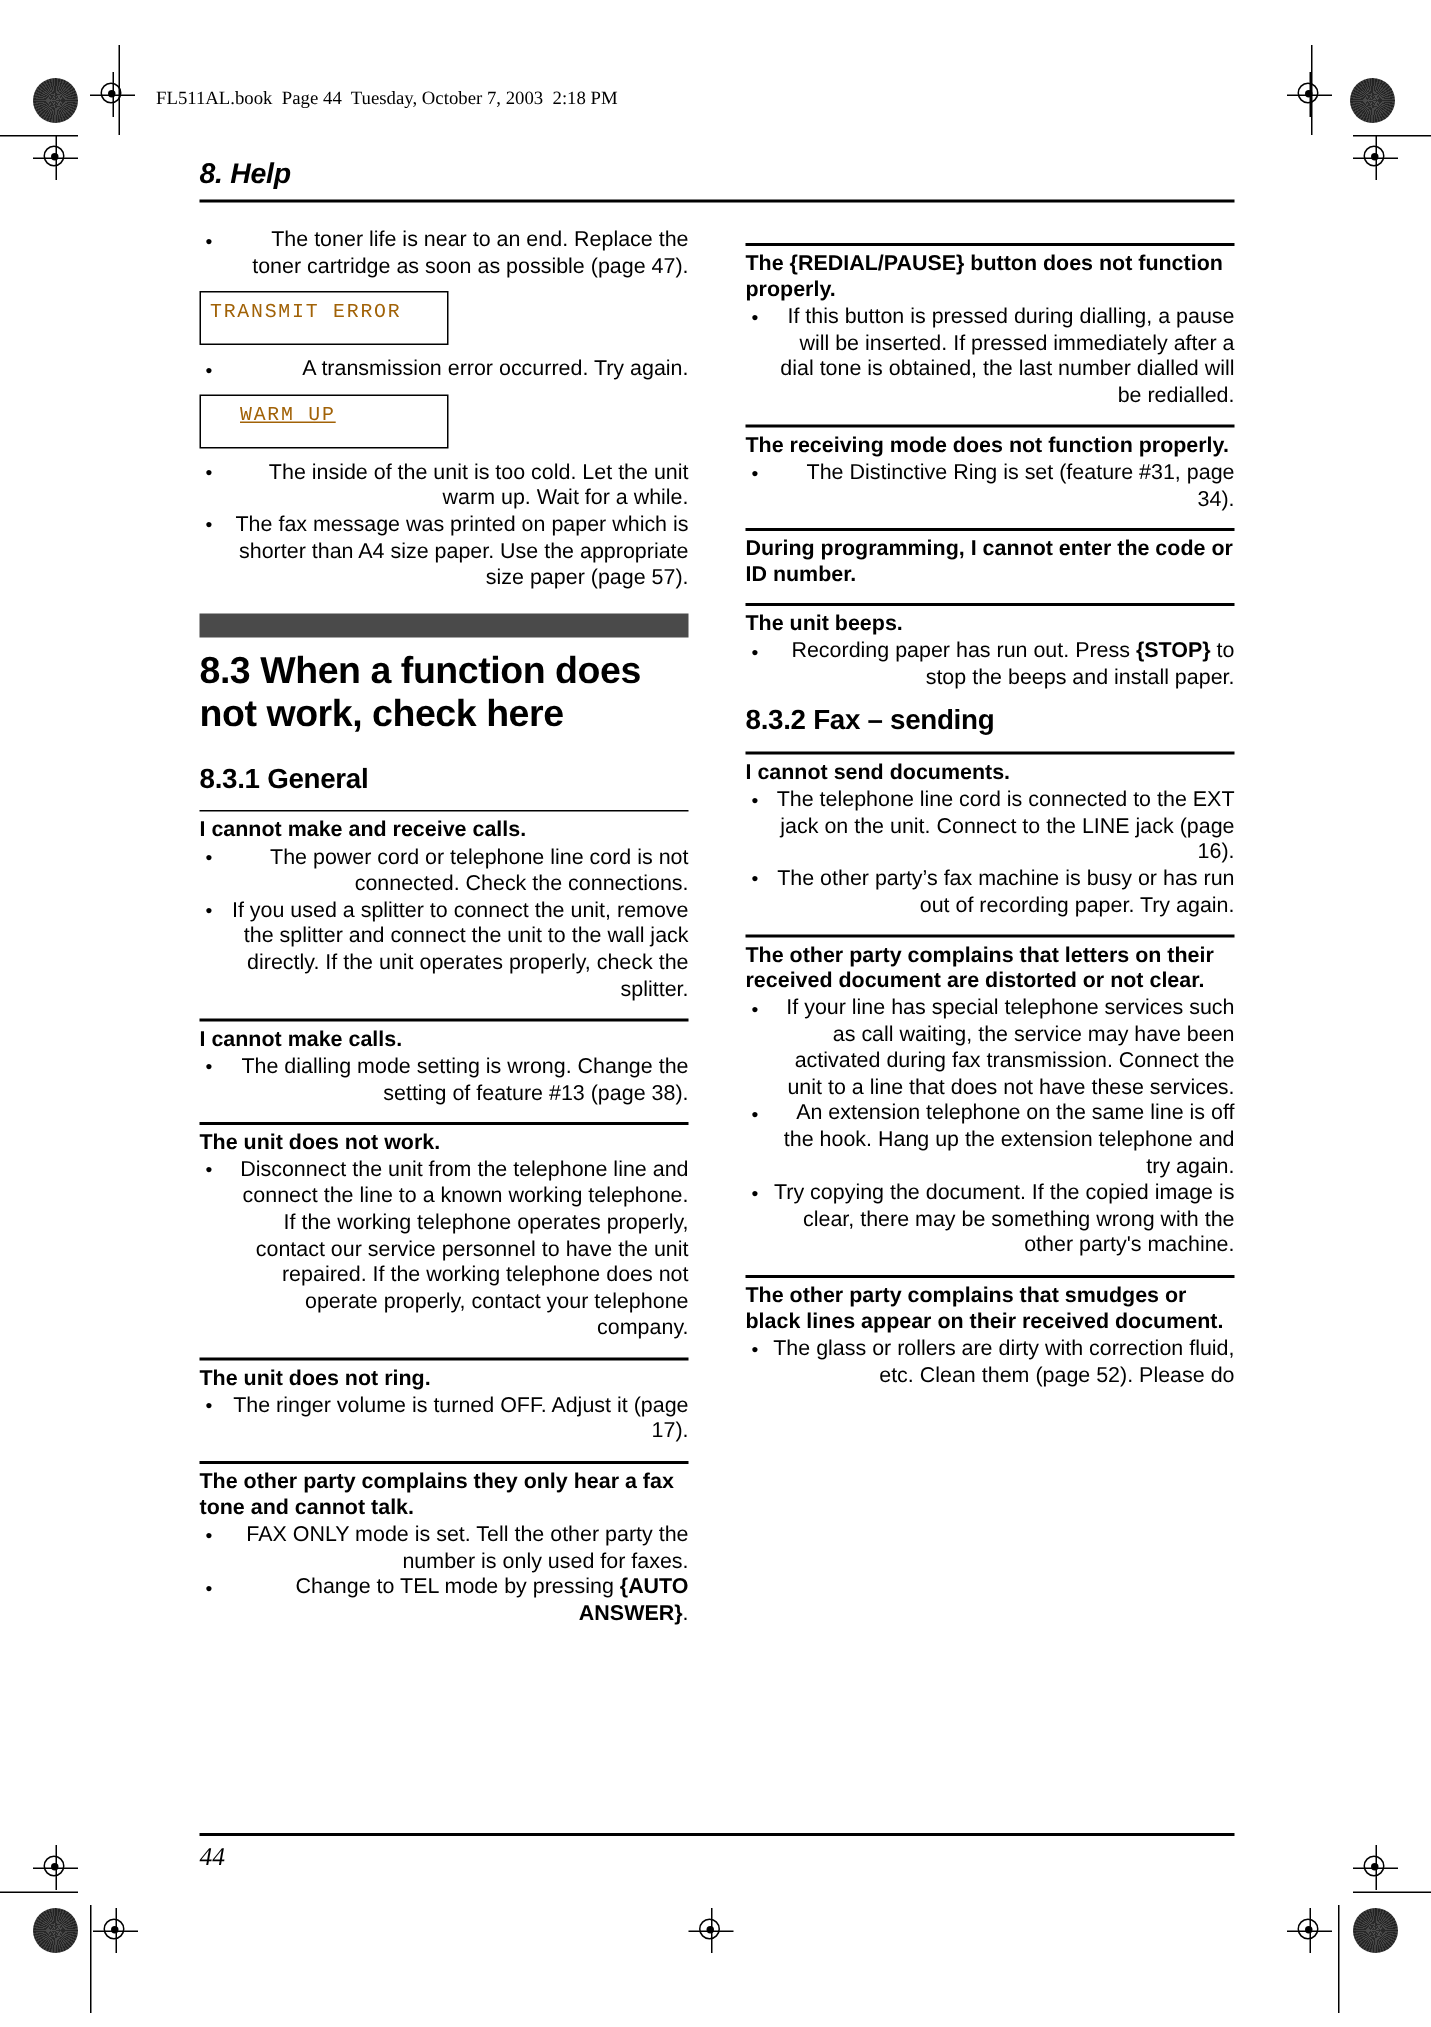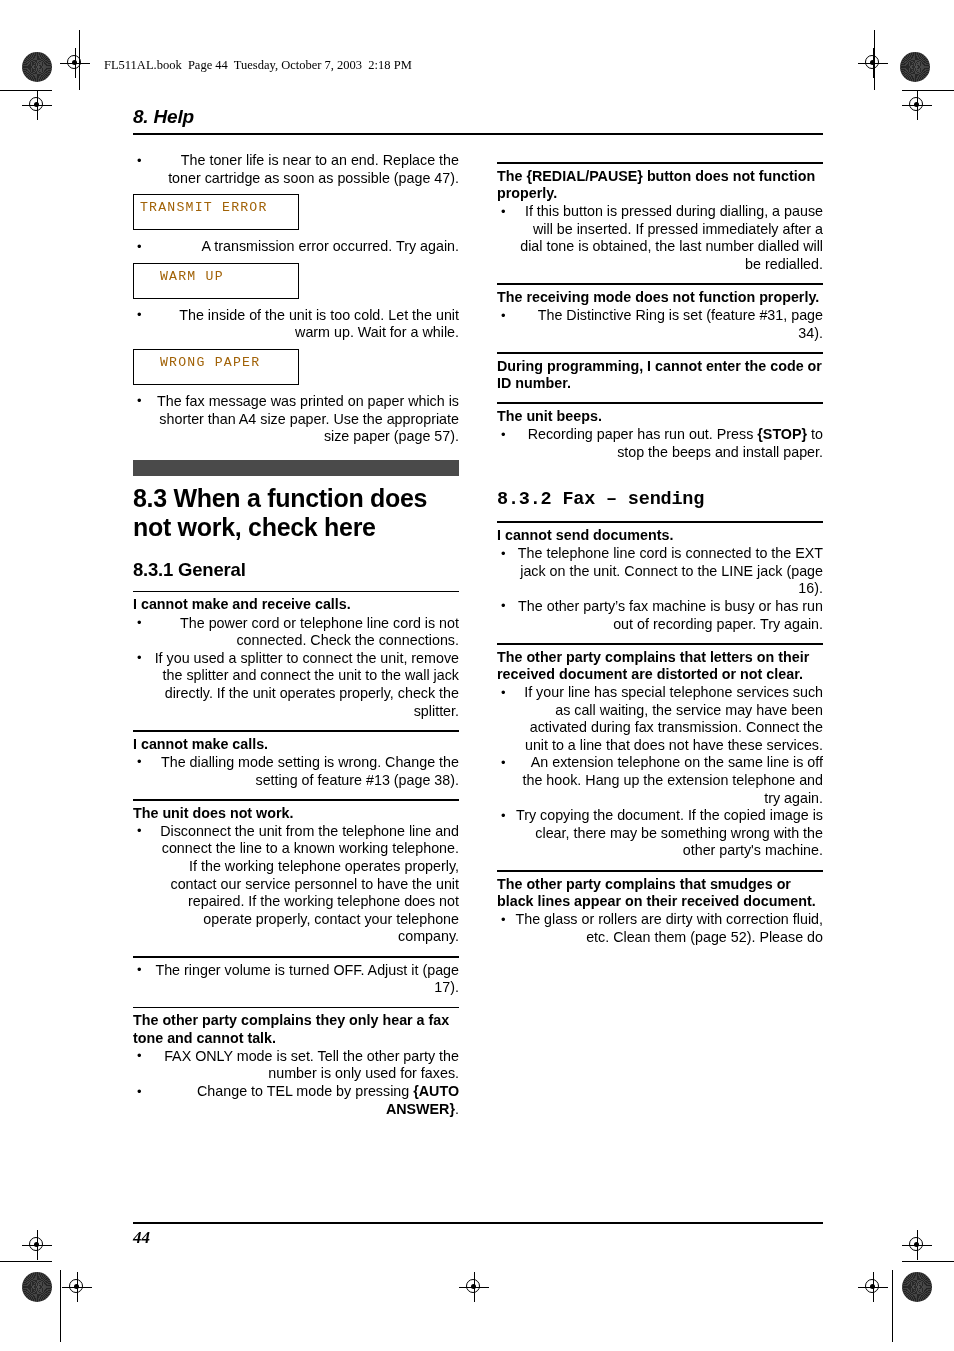--- a/index.html
+++ b/index.html
@@ -143,21 +143,21 @@
   .lcd-text {
     position: absolute;
     top: 5px;
     font-family: "Liberation Mono", monospace;
     font-size: 13.2px;
     letter-spacing: 1.2px;
     color: #a16207;
     white-space: pre;
   }
   .lcd-text.flush  { left: 6px; }
-  .lcd-text.indent { left: 26px; }
+  .lcd-text.indent { left: 26px; text-decoration: underline; }
 
   .gray-bar {
     height: 16px;
     background: #4a4a4a;
     margin-top: 14px;
     width: 100%;
   }
   h2.sec-title {
     font-size: 25px;
     line-height: 29px;
@@ -165,21 +165,21 @@
     margin: 8px 0 12px 0;
     letter-spacing: -0.3px;
   }
   h3.sub-title {
     font-size: 18.5px;
     line-height: 22px;
     font-weight: bold;
     margin: 17px 0 0 0;
     letter-spacing: -0.2px;
   }
-  h3.sub-title.tight { margin-top: 28px; font-family: Liberation Mono, monospace; }
+  h3.sub-title.tight { margin-top: 8px; }
 
   .qa {
     margin-top: 0;
   }
   .qa .rule {
     height: 1.6px;
     background: #000;
     margin: 10px 0 4px 0;
   }
   .qa .q {
@@ -199,21 +199,21 @@
     width: 690px;
     height: 1.6px;
     background: #000;
   }
   .page-num {
     position: absolute;
     left: 133px;
     top: 1228px;
     font-size: 17px;
     font-style: italic;
-    font-weight: bold;
+    font-weight: normal;
     font-family: "Liberation Serif", serif;
   }
 </style>
 </head>
 <body>
 
 <div class="halftone speckle" style="left:22px; top:52px;"></div>
 <div class="reg-target" style="left:60px; top:48px;">
   <div class="ring"></div>
     <div class="dot"></div>
@@ -303,23 +303,20 @@
         </div>
         <ul class="bullet-list">
           <li>A transmission error occurred. Try again.</li>
         </ul>
         <div class="lcd-box">
           <span class="lcd-text indent">WARM UP</span>
         </div>
         <ul class="bullet-list">
           <li>The inside of the unit is too cold. Let the unit warm up. Wait for a while.</li>
         </ul>
-        <div class="lcd-box">
-          <span class="lcd-text indent">WRONG PAPER</span>
-        </div>
         <ul class="bullet-list">
           <li>The fax message was printed on paper which is shorter than A4 size paper. Use the appropriate size paper (page 57).</li>
         </ul>
       </div>
     <div class="gray-bar"></div>
     <h2 class="sec-title">8.3 When a function does not work, check here</h2>
     <h3 class="sub-title">8.3.1 General</h3>
     <div id="left-qa">
         <div class="qa">
           <div class="rule"></div>
@@ -338,20 +335,21 @@
         </div>
         <div class="qa">
           <div class="rule"></div>
           <p class="q">The unit does not work.</p>
           <ul class="bullet-list">
             <li>Disconnect the unit from the telephone line and connect the line to a known working telephone. If the working telephone operates properly, contact our service personnel to have the unit repaired. If the working telephone does not operate properly, contact your telephone company.</li>
           </ul>
         </div>
         <div class="qa">
           <div class="rule"></div>
+          <p class="q">The unit does not ring.</p>
           <ul class="bullet-list">
             <li>The ringer volume is turned OFF. Adjust it (page 17).</li>
           </ul>
         </div>
         <div class="qa">
           <div class="rule"></div>
           <p class="q">The other party complains they only hear a fax tone and cannot talk.</p>
           <ul class="bullet-list">
             <li>FAX ONLY mode is set. Tell the other party the number is only used for faxes.</li>
             <li>Change to TEL mode by pressing <span class="key">{AUTO ANSWER}</span>.</li>

